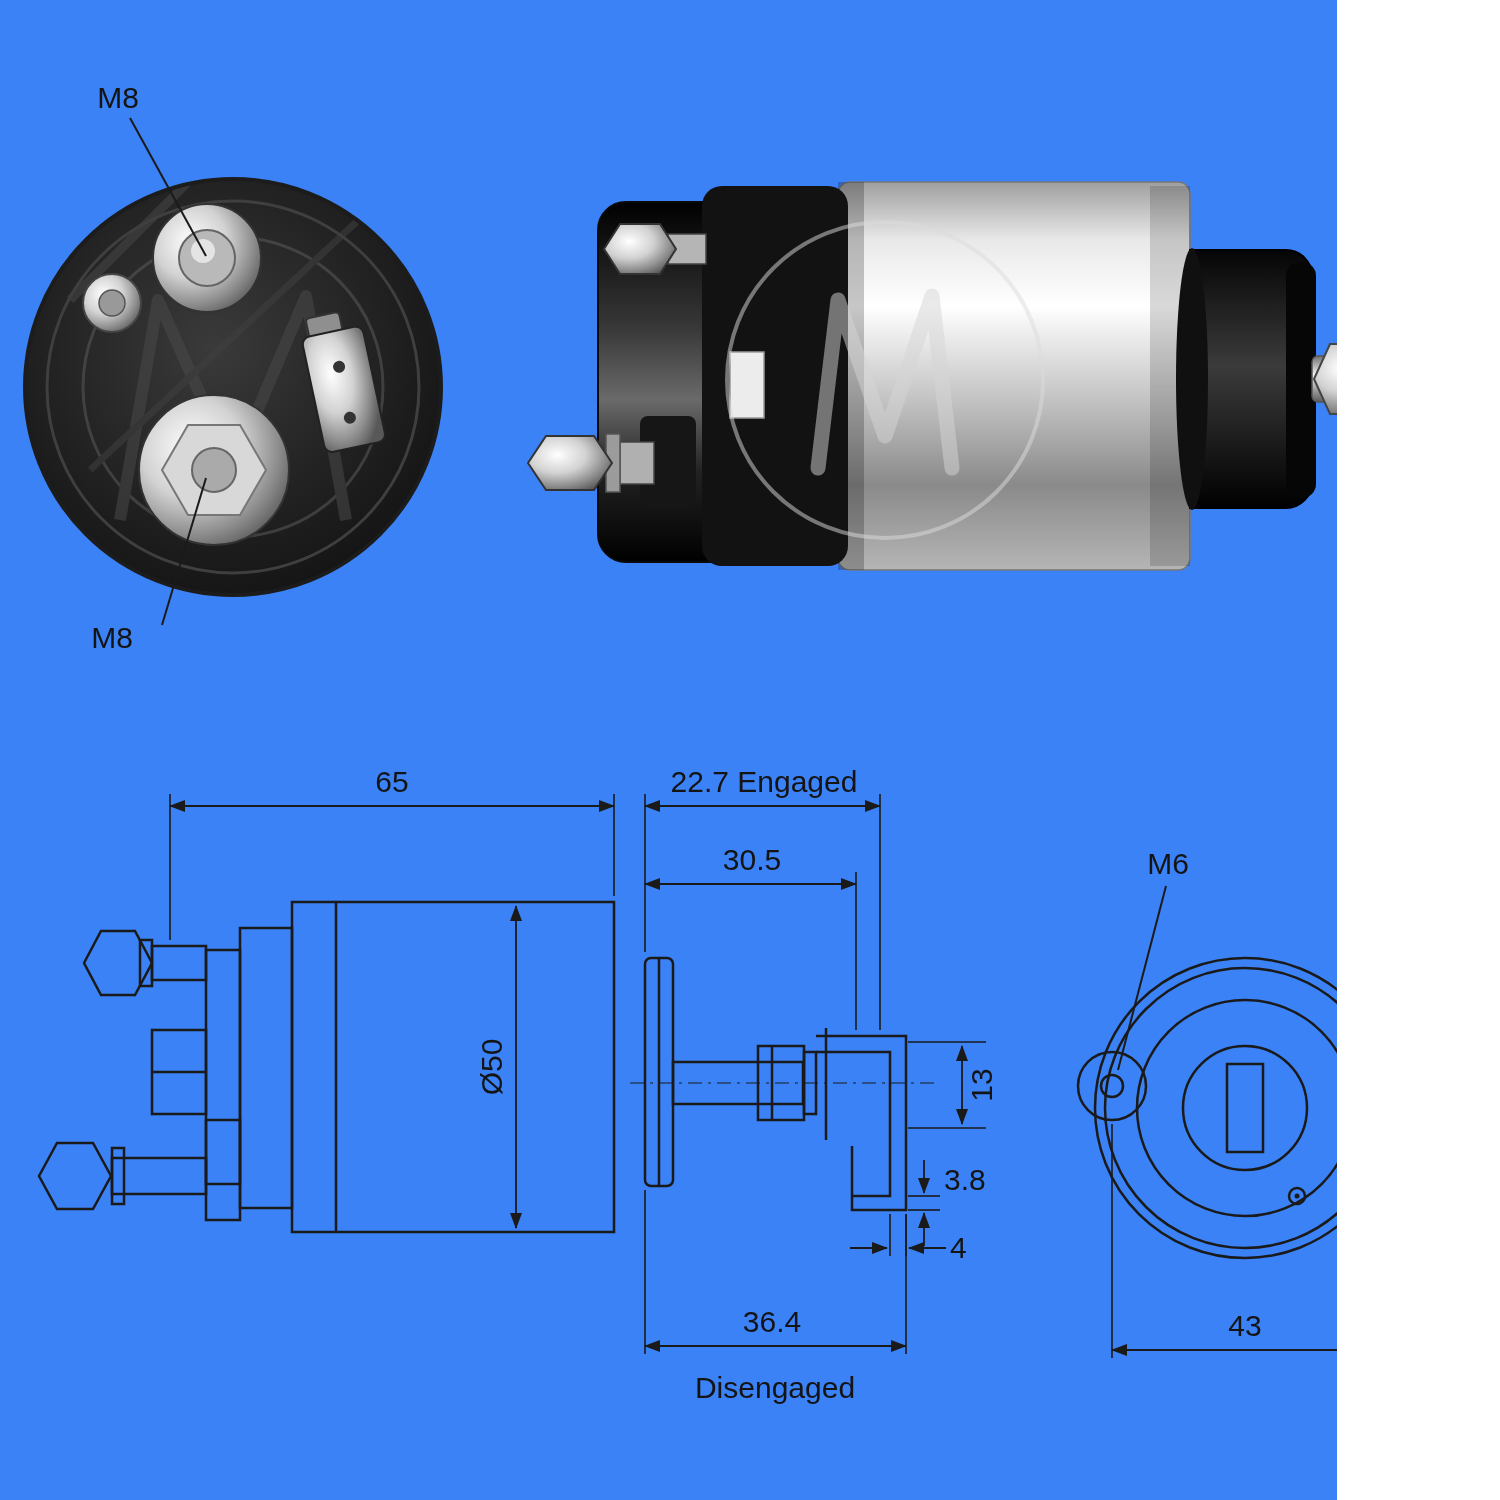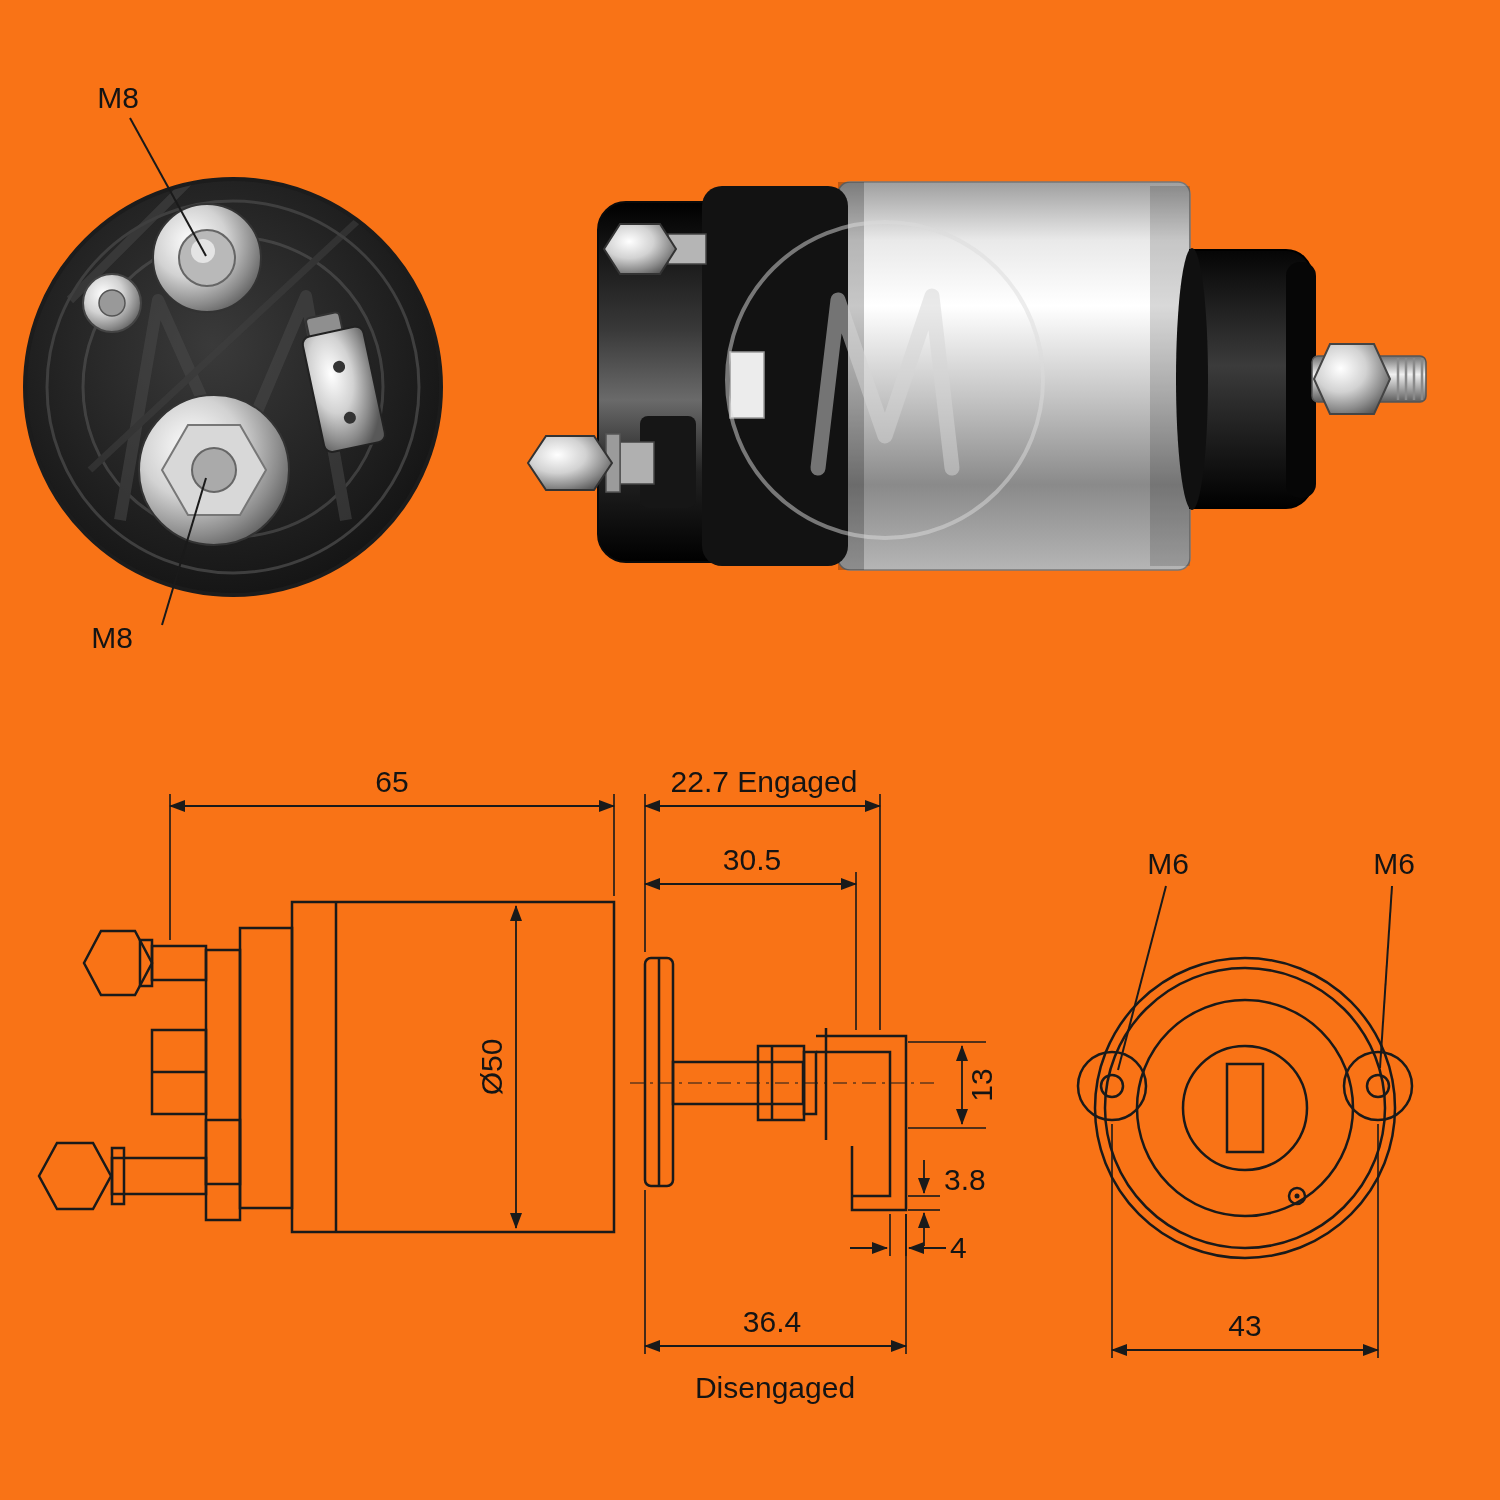--- a/index.html
+++ b/index.html
@@ -1,16 +1,16 @@
 <!DOCTYPE html>
 <html><head>
 <meta charset="utf-8">
 <style>
   html,body { margin:0; padding:0; background:#ffffff; }
-  .canvas { width:1500px; height:1500px; position:relative; background:#f97316; overflow:hidden; }
+  .canvas { width:1337px; height:1500px; position:relative; background:#3b82f6; overflow:hidden; }
   svg { display:block; }
   .part   { fill:none; stroke:#1a1a1a; stroke-width:2.5; }
   .ext    { stroke:#1a1a1a; stroke-width:1.6; fill:none; }
   .dim    { stroke:#1a1a1a; stroke-width:1.8; fill:none; }
   .leader { stroke:#1a1a1a; stroke-width:2; fill:none; }
   .center { stroke:#1a1a1a; stroke-width:1.2; fill:none; stroke-dasharray:14 6 3 6; }
   .dim-text { font-family:"Liberation Sans", sans-serif; font-size:30px; fill:#141414; }
 </style>
 </head>
 <body>

